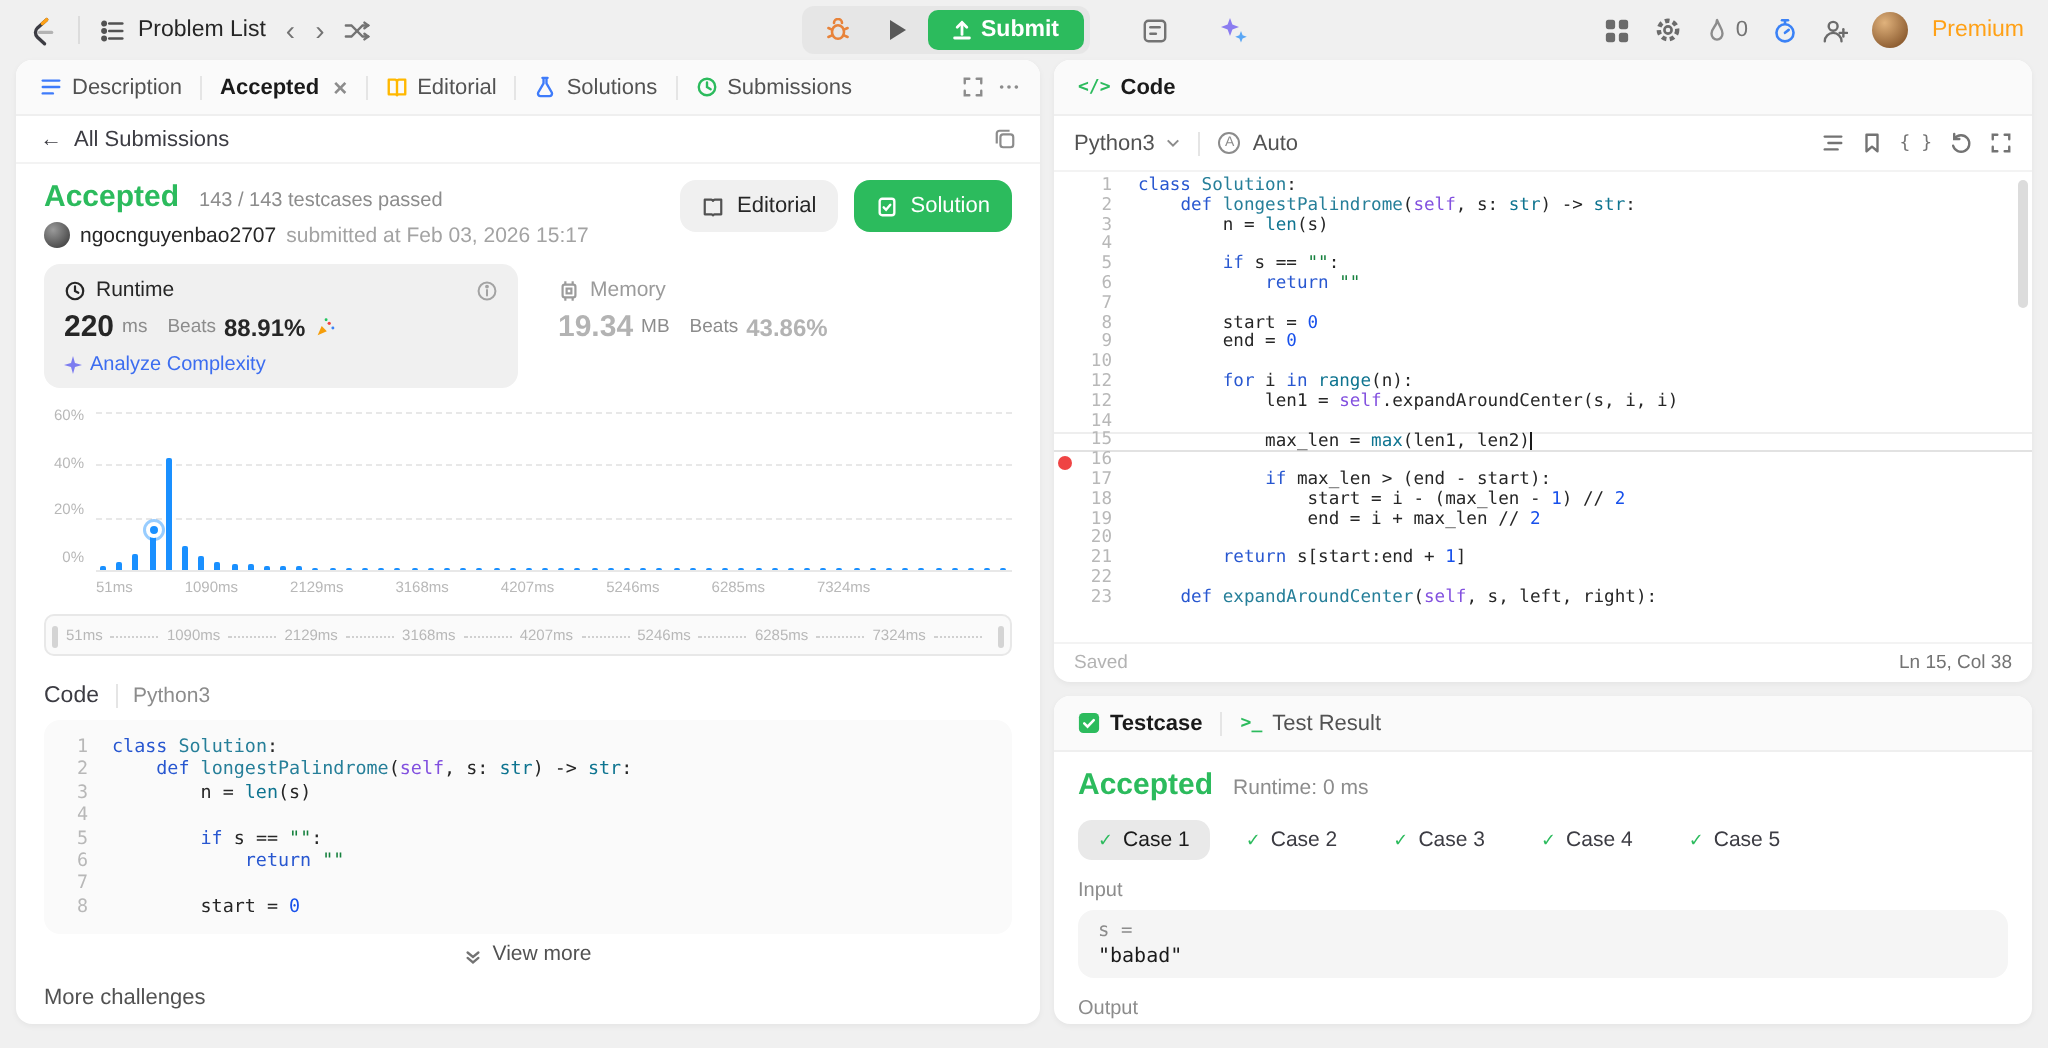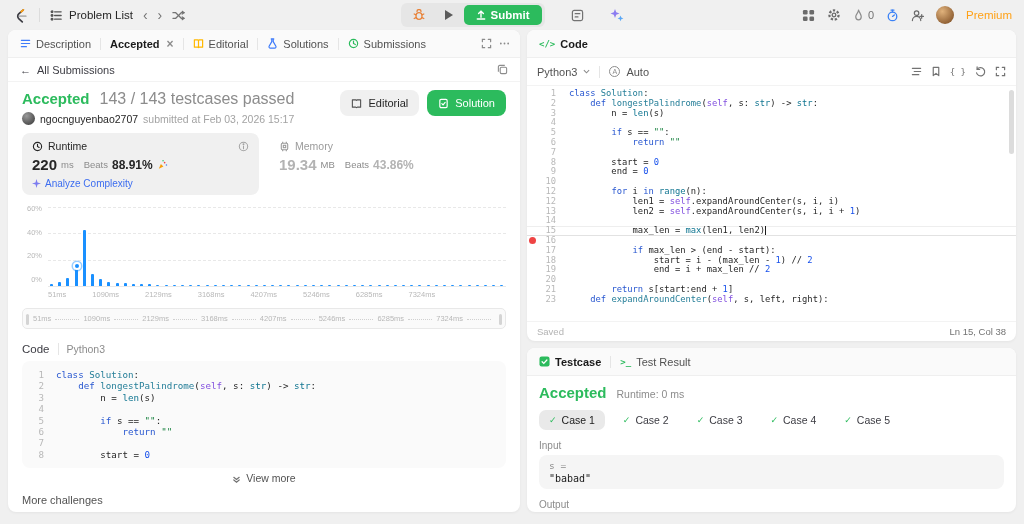--- a/index.html
+++ b/index.html
@@ -48,21 +48,21 @@
   .tabbar .spacer{flex:1}
 
   
   .subrow{height:24px;flex:none;display:flex;align-items:center;justify-content:space-between;
     padding:0 12px;border-bottom:1px solid #f3f3f3;font-size:11px;color:#3c3c43}
   .back-link{display:flex;align-items:center;gap:6px;font-weight:500}
   .lp-content{flex:1;overflow:hidden;padding:8px 14px 0}
   .res-head{display:flex;justify-content:space-between;align-items:flex-start}
   .status-line{display:flex;align-items:baseline;gap:10px}
   .res-status{color:#2cbb5d;font-size:15px;font-weight:600}
-  .res-passed{color:#8c8c8c;font-size:16px}
+  .res-passed{color:#8c8c8c;font-size:10px}
   .user-line{margin-top:4px;display:flex;align-items:center;gap:5px;font-size:10.5px}
   .mini-avatar{width:13px;height:13px;border-radius:50%;
     background:radial-gradient(circle at 35% 30%,#9a9a9a,#4c4c4c 75%)}
   .submitted{color:#a3a3a3}
   .head-btns{display:flex;gap:8px}
   .btn-gray{display:flex;align-items:center;gap:6px;background:#f0f0f0;border-radius:8px;height:26px;
     padding:0 11px;font-size:11px;font-weight:500;color:#262626}
   .btn-green{display:flex;align-items:center;gap:6px;background:#2cbb5d;color:#fff;border-radius:8px;
     height:26px;padding:0 11px;font-size:11px;font-weight:500}
 
@@ -725,25 +725,20 @@
             <span class="ln">12</span>
             <span class="cd">        <span class="tk-kw">for</span> i <span class="tk-kw">in</span> <span class="tk-bi">range</span>(n):</span>
           </div>
           <div class="code-row">
             <span class="bp"></span>
             <span class="ln">12</span>
             <span class="cd">            len1 = <span class="tk-self">self</span>.expandAroundCenter(s, i, i)</span>
           </div>
           <div class="code-row">
             <span class="bp"></span>
-            <span class="ln">13</span>
-            <span class="cd">            len2 = <span class="tk-self">self</span>.expandAroundCenter(s, i, i + <span class="tk-num">1</span>)</span>
-          </div>
-          <div class="code-row">
-            <span class="bp"></span>
             <span class="ln">14</span>
             <span class="cd"></span>
           </div>
           <div class="code-row active-line">
             <span class="bp"></span>
             <span class="ln">15</span>
             <span class="cd">            max_len = <span class="tk-bi">max</span>(len1, len2)<span class="caret"></span></span>
           </div>
           <div class="code-row">
             <span class="bp on"></span>
@@ -767,20 +762,25 @@
           </div>
           <div class="code-row">
             <span class="bp"></span>
             <span class="ln">20</span>
             <span class="cd"></span>
           </div>
           <div class="code-row">
             <span class="bp"></span>
             <span class="ln">21</span>
             <span class="cd">        <span class="tk-kw">return</span> s[start:end + <span class="tk-num">1</span>]</span>
+          </div>
+          <div class="code-row">
+            <span class="bp"></span>
+            <span class="ln">22</span>
+            <span class="cd"></span>
           </div>
           <div class="code-row">
             <span class="bp"></span>
             <span class="ln">23</span>
             <span class="cd">    <span class="tk-kw">def</span> <span class="tk-fn">expandAroundCenter</span>(<span class="tk-self">self</span>, s, left, right):</span>
           </div>
         </div>
       <div class="statusbar">
         <span class="saved">Saved</span>
         <span class="lncol">Ln 15, Col 38</span>

